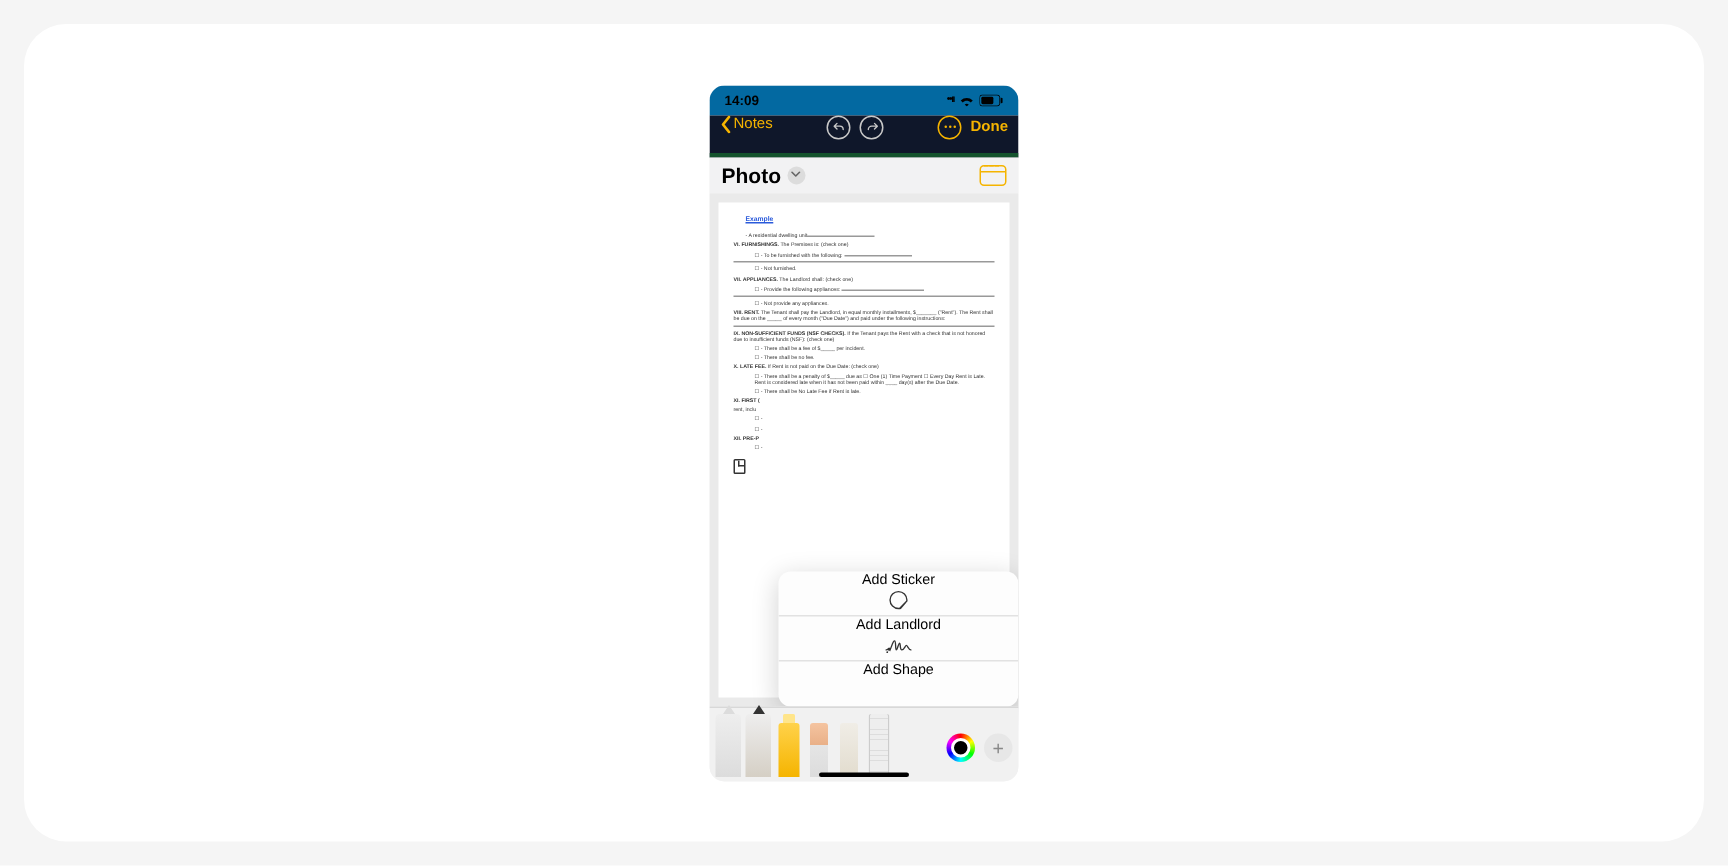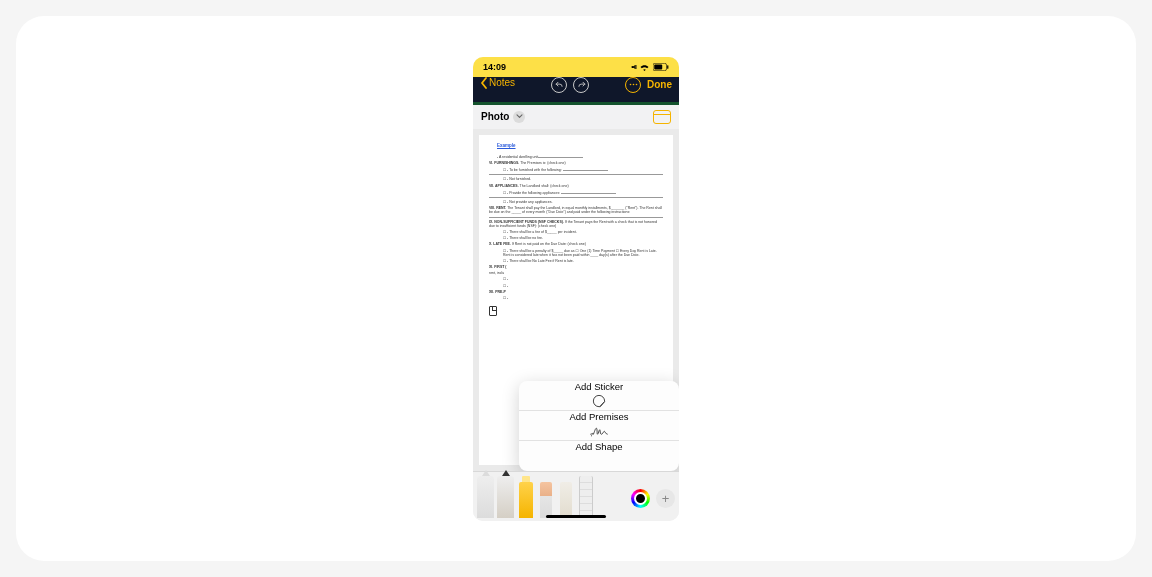--- a/index.html
+++ b/index.html
@@ -26,21 +26,21 @@
   height: 464px;
   background: #f2f2f3;
   border-radius: 10px;
   overflow: hidden;
   position: relative;
   display: flex;
   flex-direction: column;
 }
 .status-bar {
   height: 20px;
-  background: #fde047;
+  background: #0369a1;
   display: flex;
   align-items: center;
   justify-content: space-between;
   padding: 0 10px;
   font-size: 9px;
   font-weight: 600;
 }
 .status-right { display: flex; gap: 3px; align-items: center; }
 .status-signal, .status-wifi, .status-battery { display: inline-block; }
 .status-signal { font-size: 7px; letter-spacing: -1px; }
@@ -74,21 +74,21 @@
 }
 .nav-done { color: #f5b400; font-size: 10px; font-weight: 600; }
 .subbar {
   height: 24px;
   background: #f2f2f3;
   display: flex;
   align-items: center;
   justify-content: space-between;
   padding: 0 8px;
 }
-.subbar-left { display: flex; align-items: center; gap: 4px; font-size: 10px; font-weight: 600; }
+.subbar-left { display: flex; align-items: center; gap: 4px; font-size: 14px; font-weight: 600; }
 .subbar-chev {
   width: 12px; height: 12px;
   background: #dcdcdc;
   border-radius: 50%;
   display: flex; align-items: center; justify-content: center;
 }
 .subbar-right {
   width: 18px; height: 14px;
   border: 1.3px solid #f5b400;
   border-radius: 3px;
@@ -308,21 +308,21 @@
       <div class="popup">
         <div class="popup-item">
           <span>Add Sticker</span>
           <span class="popup-icon">
             <svg width="14" height="14" viewBox="0 0 20 20">
                 <path d="M10 2a8 8 0 018 8c0 .3 0 .6-.1.9L12 18c-.3 0-.6.1-.9.1h-1.1A8 8 0 1110 2z M11 18l7-7.1" fill="none" stroke="#333" stroke-width="1.3" stroke-linejoin="round"></path>
               </svg>
           </span>
         </div>
         <div class="popup-item">
-          <span>Add Premises</span>
+          <span>Add Landlord</span>
           <span class="popup-icon">
             <svg width="18" height="12" viewBox="0 0 24 14">
                 <path d="M1 10c1 0 2-1 2-1l.5 1 .5-1 .5 1C6 7 7 2 8.5 2S9 10 10 10s2-6 3-6 0 6 2 6 3-4 4-4 2 4 4 4" stroke="#333" stroke-width="1.2" fill="none" stroke-linecap="round"></path>
                 <circle cx="2" cy="12" r="0.8" fill="#333"></circle>
               </svg>
           </span>
         </div>
         <div class="popup-item">
           <span>Add Shape</span>
           <span class="popup-icon">

